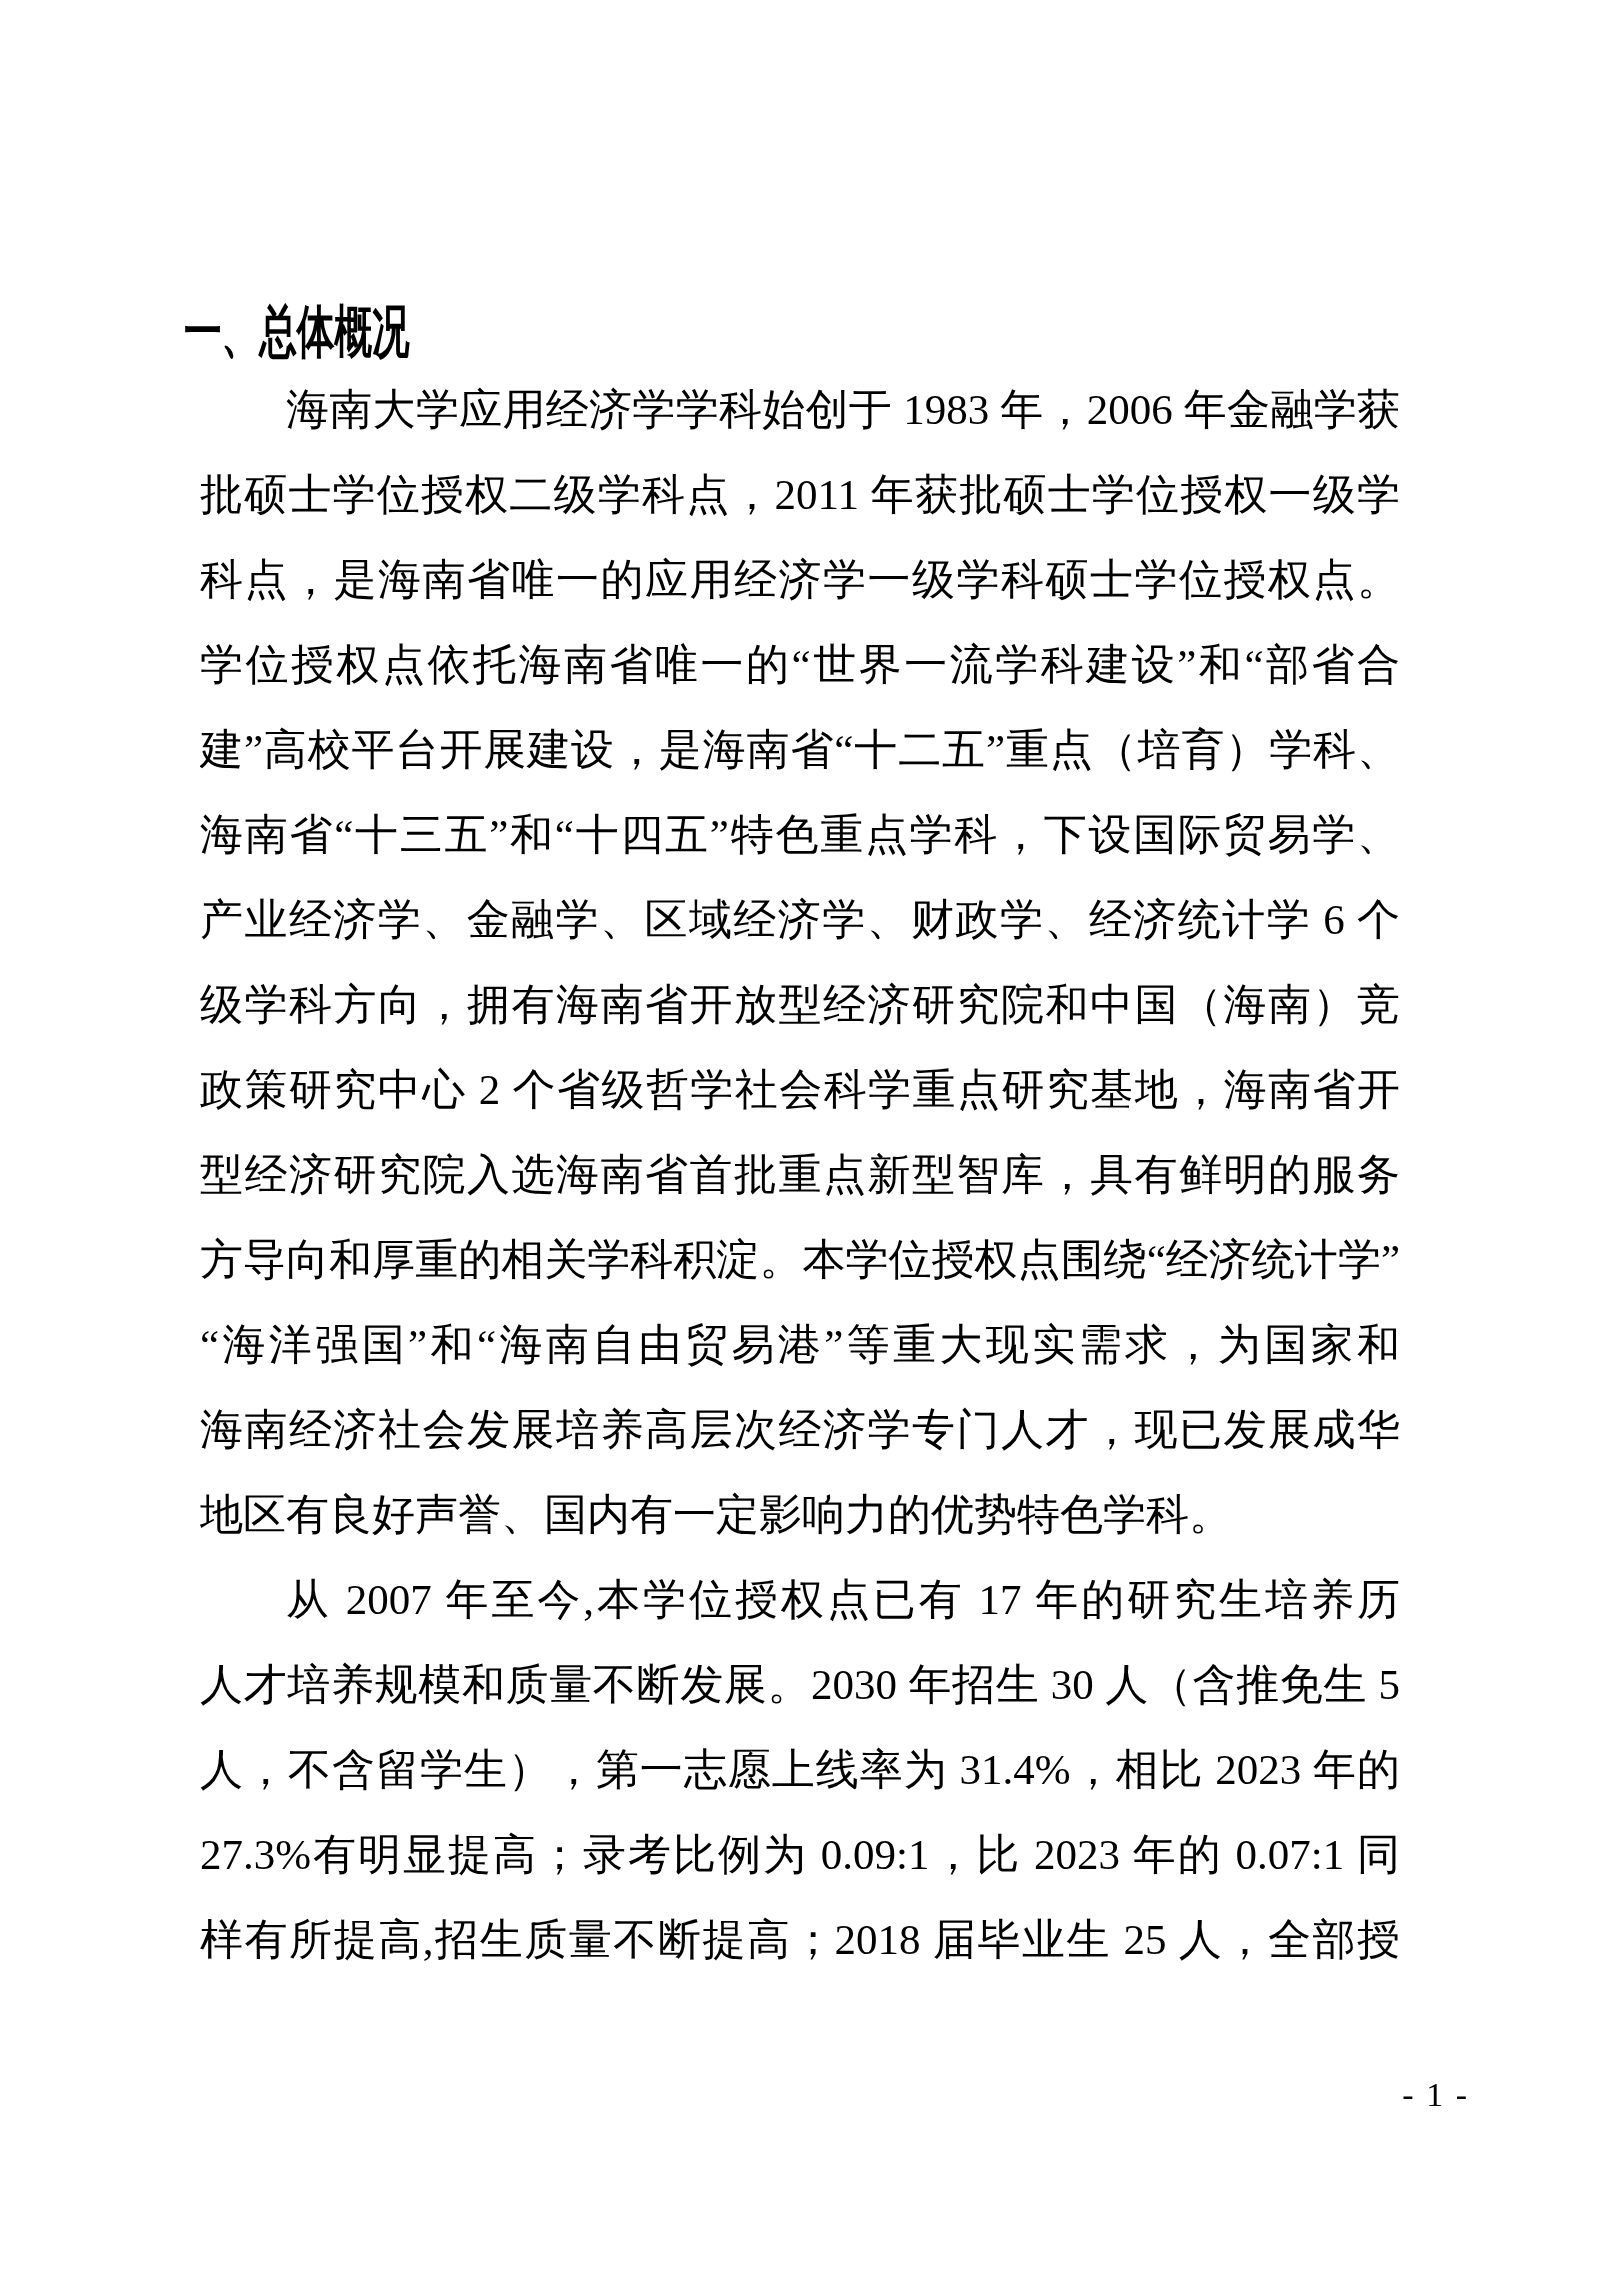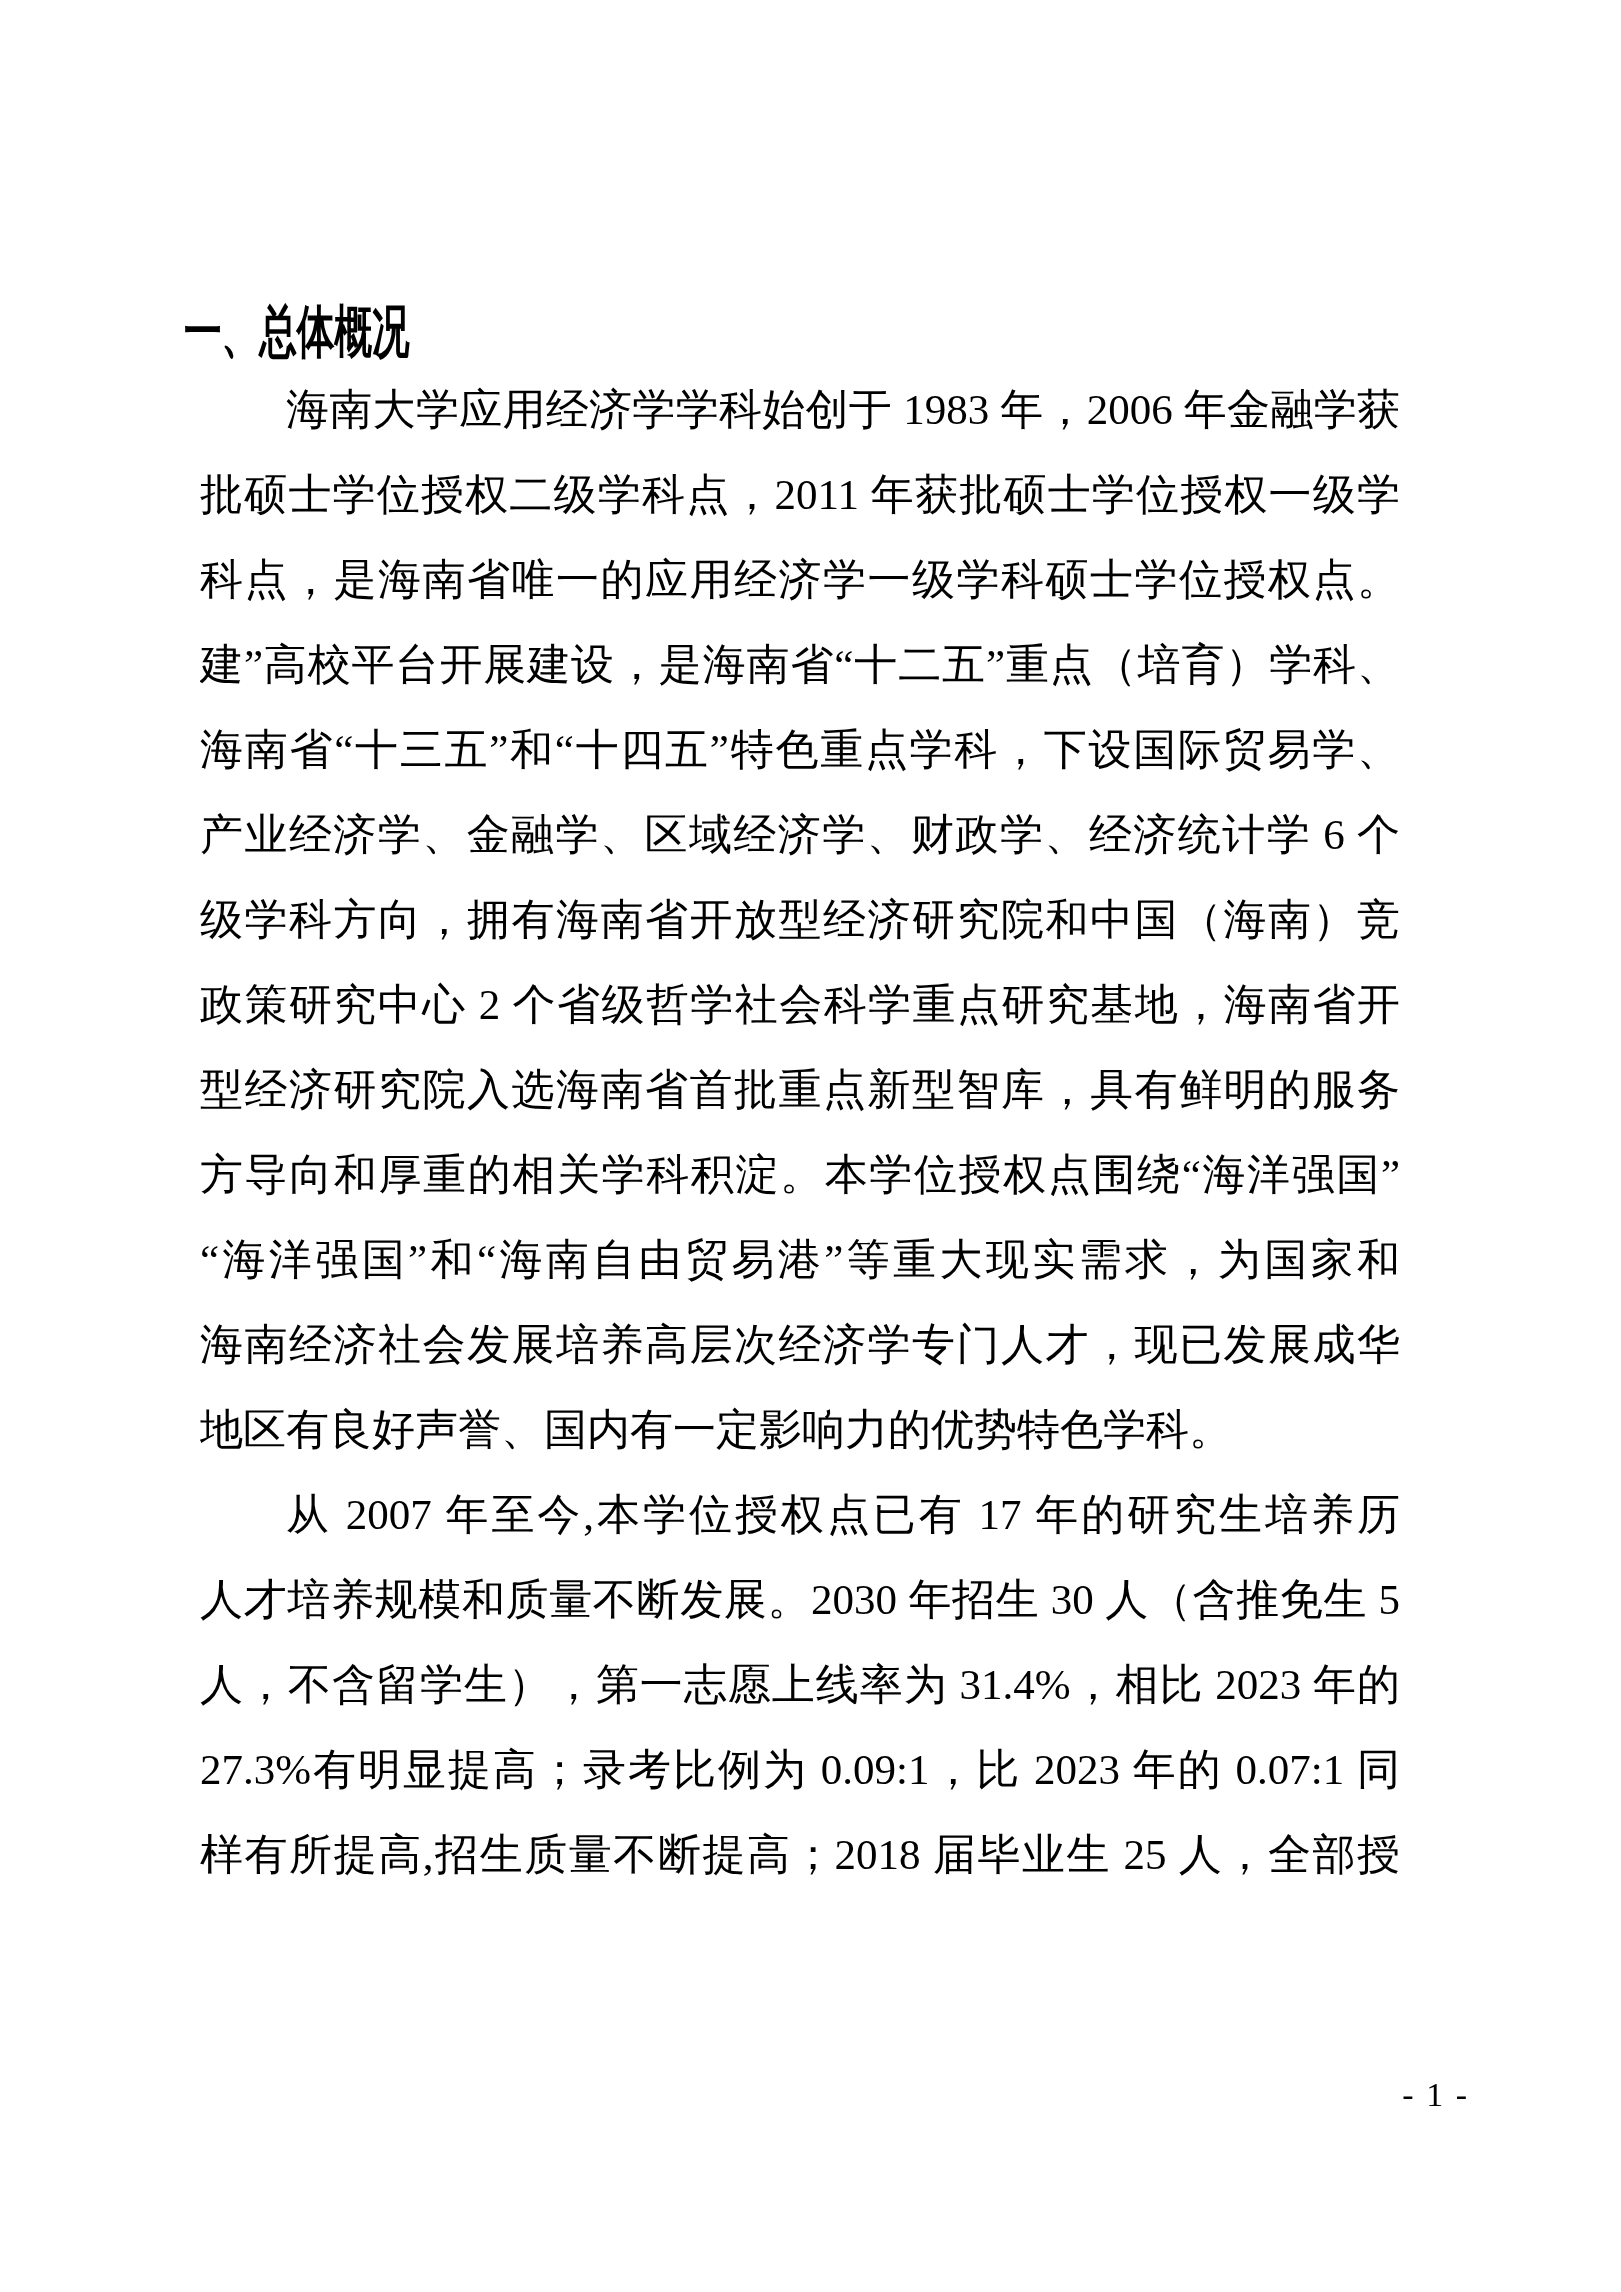--- a/index.html
+++ b/index.html
@@ -71,27 +71,28 @@
 <body>
 
 <div class="page">
 
   <h1 class="heading"><span class="heading-inner">一、总体概况</span></h1>
 
   <div class="body-text">
     <div class="line indent">海南大学应用经济学学科始创于 1983 年，2006 年金融学获</div>
     <div class="line">批硕士学位授权二级学科点，2011 年获批硕士学位授权一级学</div>
     <div class="line">科点，是海南省唯一的应用经济学一级学科硕士学位授权点。本</div>
+    <div class="line">学位授权点依托海南省唯一的“世界一流学科建设”和“部省合</div>
     <div class="line">建”高校平台开展建设，是海南省“十二五”重点（培育）学科、</div>
     <div class="line">海南省“十三五”和“十四五”特色重点学科，下设国际贸易学、</div>
     <div class="line">产业经济学、金融学、区域经济学、财政学、经济统计学 6 个二</div>
     <div class="line">级学科方向，拥有海南省开放型经济研究院和中国（海南）竞争</div>
     <div class="line">政策研究中心 2 个省级哲学社会科学重点研究基地，海南省开放</div>
     <div class="line">型经济研究院入选海南省首批重点新型智库，具有鲜明的服务地</div>
-    <div class="line">方导向和厚重的相关学科积淀。本学位授权点围绕“海洋强国”</div>
+    <div class="line">方导向和厚重的相关学科积淀。本学位授权点围绕“经济统计学”</div>
     <div class="line">“海洋强国”和“海南自由贸易港”等重大现实需求，为国家和</div>
     <div class="line">海南经济社会发展培养高层次经济学专门人才，现已发展成华南</div>
     <div class="line para-end">地区有良好声誉、国内有一定影响力的优势特色学科。</div>
 
     <div class="line indent">从 2007 年至今,本学位授权点已有 17 年的研究生培养历史，</div>
     <div class="line">人才培养规模和质量不断发展。2030 年招生 30 人（含推免生 5</div>
     <div class="line">人，不含留学生），第一志愿上线率为 31.4%，相比 2023 年的</div>
     <div class="line">27.3%有明显提高；录考比例为 0.09:1，比 2023 年的 0.07:1 同</div>
     <div class="line">样有所提高,招生质量不断提高；2018 届毕业生 25 人，全部授</div>
   </div>

